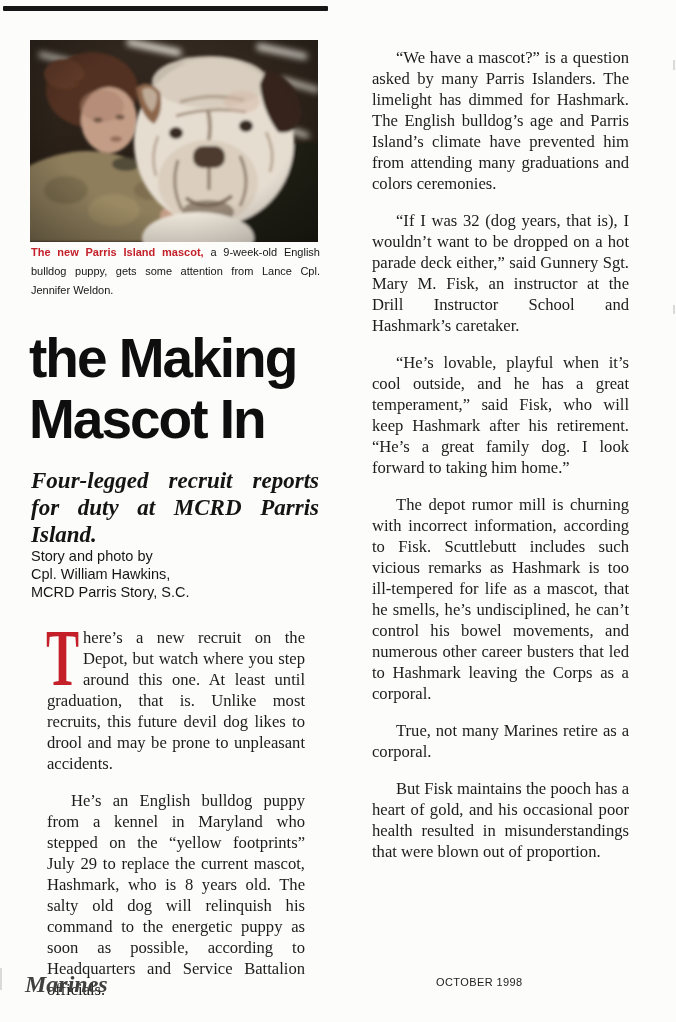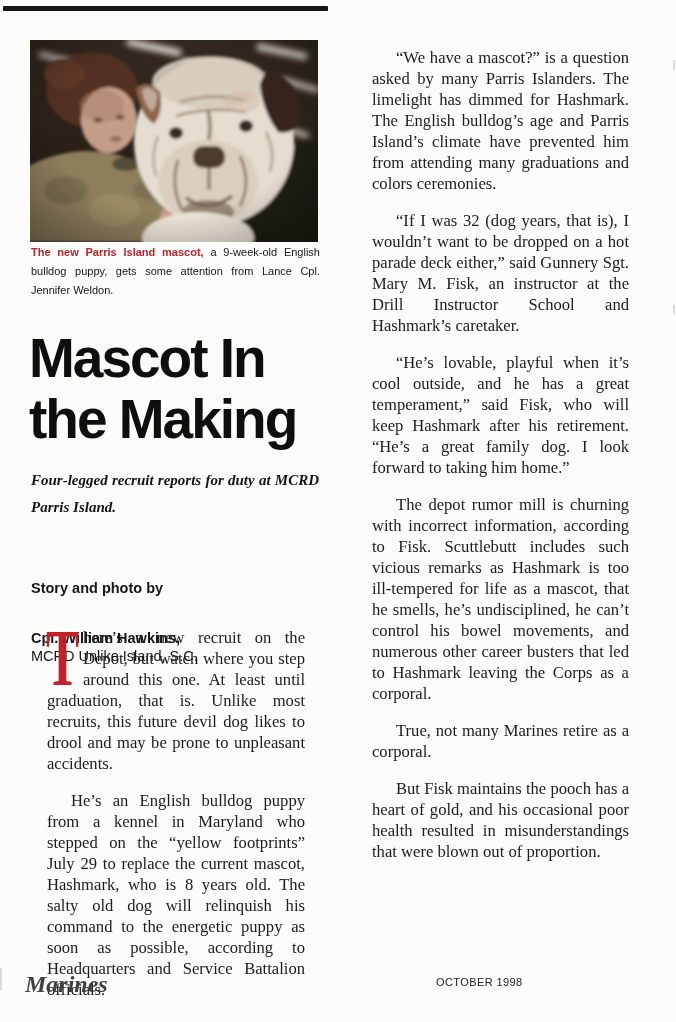--- a/index.html
+++ b/index.html
@@ -30,29 +30,29 @@
   .caption .lead{color:var(--accent,#c4202a);font-weight:bold;}
   .headline{
     position:absolute;left:29px;top:328px;width:305px;
     font-family:"Liberation Sans",sans-serif;
     font-weight:bold;font-size:55px;line-height:61px;
     letter-spacing:-2px;color:#0e0e0e;white-space:nowrap;
   }
   .subtitle{
     position:absolute;left:31px;top:467px;width:288px;
     font-style:italic;font-weight:bold;
-    font-size:15px;line-height:27px;
+    font-size:23px;line-height:27px;
     text-align:justify;color:#141414;
   }
   .byline{
     position:absolute;left:31px;top:547px;width:280px;
     font-family:"Liberation Sans",sans-serif;
     font-size:14.5px;line-height:18px;color:#161616;
   }
-  .byline .b{font-weight:bold;margin-top:32px;}
+  .byline .b{font-weight:normal;}
   .body-col{
     font-size:16.6px;line-height:21px;
     text-align:justify;color:#1c1c1c;
   }
   .col-left{position:absolute;left:31px;top:611px;width:290px;}
   .col-right{position:absolute;left:356px;top:31px;width:289px;}
   .body-col p{margin:16px;}
   .body-col p.ind{text-indent:24px;}
   .dropcap-box{
     float:left;width:33px;height:62px;position:relative;margin-right:3px;
@@ -159,30 +159,30 @@
       </g>
 
       <rect x="0" y="0" width="288" height="202" fill="#c2a98f" opacity=".06"></rect>
       <rect x="0" y="0" width="288" height="202" fill="url(#vig)"></rect>
     </svg>
   </div>
 
   <div class="caption"><span class="lead">The new Parris Island mascot,</span><span> a 9-week-old English bulldog puppy, gets some attention from Lance Cpl. Jennifer Weldon.</span></div>
 
   <div class="headline">
+    <div>the Making</div>
     <div>Mascot In</div>
-    <div>the Making</div>
   </div>
 
   <div class="subtitle">Four-legged recruit reports for duty at MCRD Parris Island.</div>
 
   <div class="byline">
     <div class="b">Story and photo by</div>
     <div class="b">Cpl. William Hawkins,</div>
-    <div>MCRD Unlike Island, S.C.</div>
+    <div>MCRD Parris Story, S.C.</div>
   </div>
 
   <div class="body-col col-left">
     <p><span class="dropcap-box">
           <span class="dropcap-glyph">T</span>
         </span><span>here’s a new recruit on the Depot, but watch where you step around this one. At least until graduation, that is. Unlike most recruits, this future devil dog likes to drool and may be prone to unpleasant accidents.</span></p>
     <p class="ind">He’s an English bulldog puppy from a kennel in Maryland who stepped on the “yellow footprints” July 29 to replace the current mascot, Hashmark, who is 8 years old. The salty old dog will relinquish his command to the energetic puppy as soon as possible, according to Headquarters and Service Battalion officials.</p>
   </div>
 
   <div class="body-col col-right">

